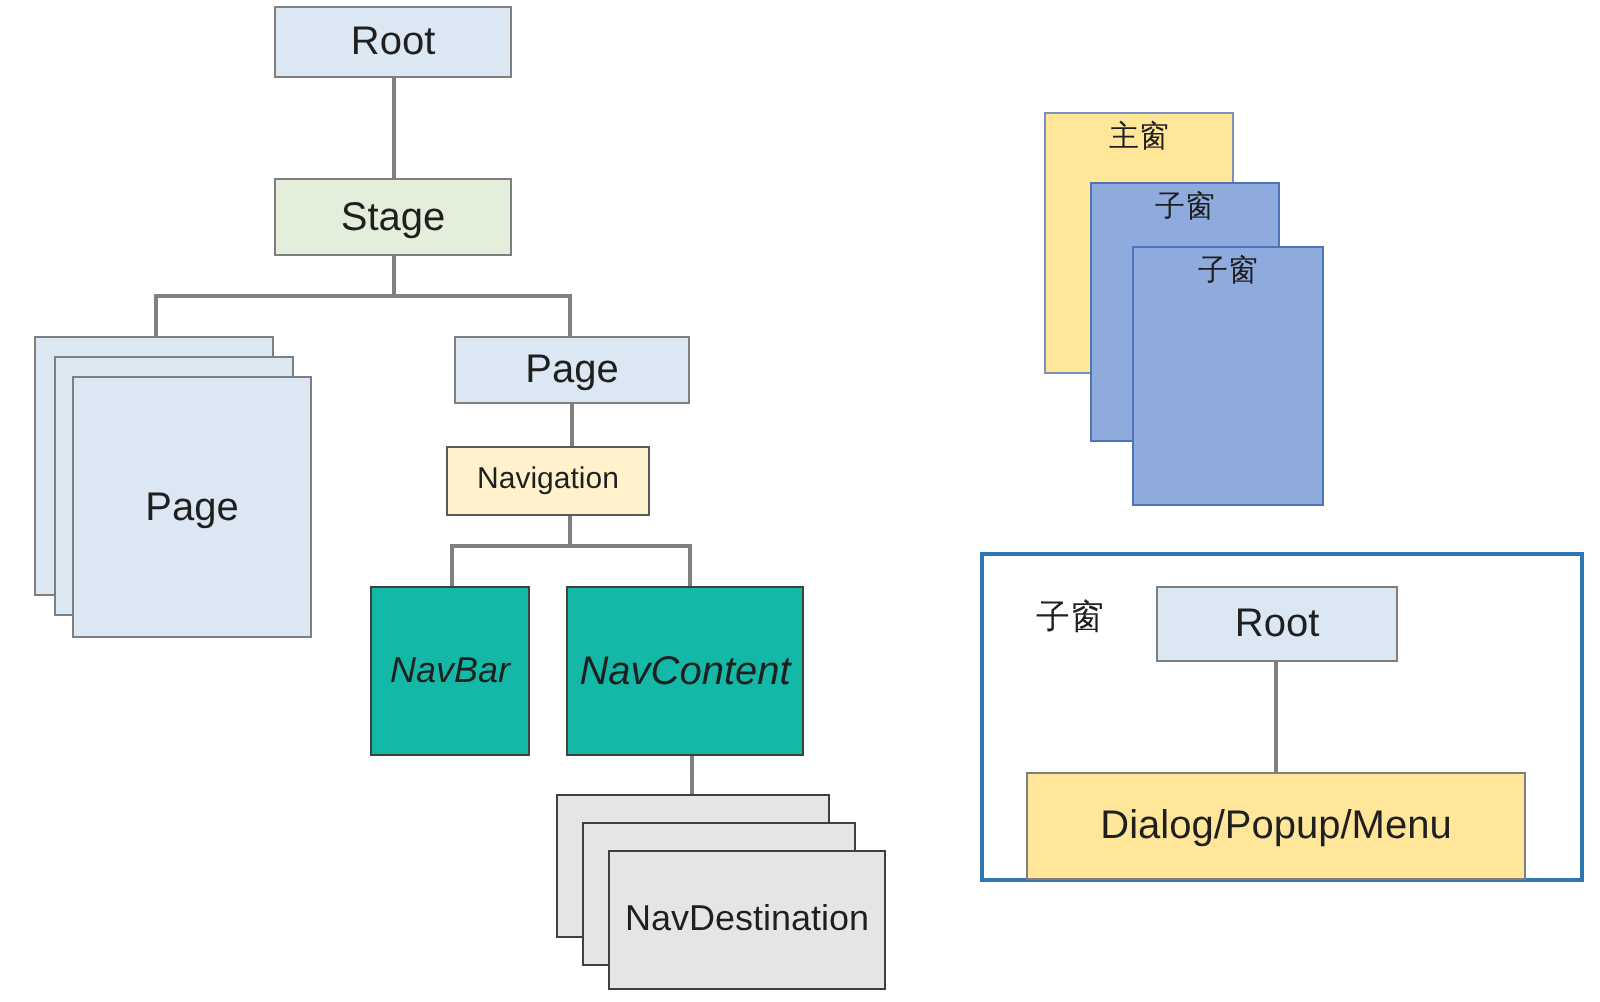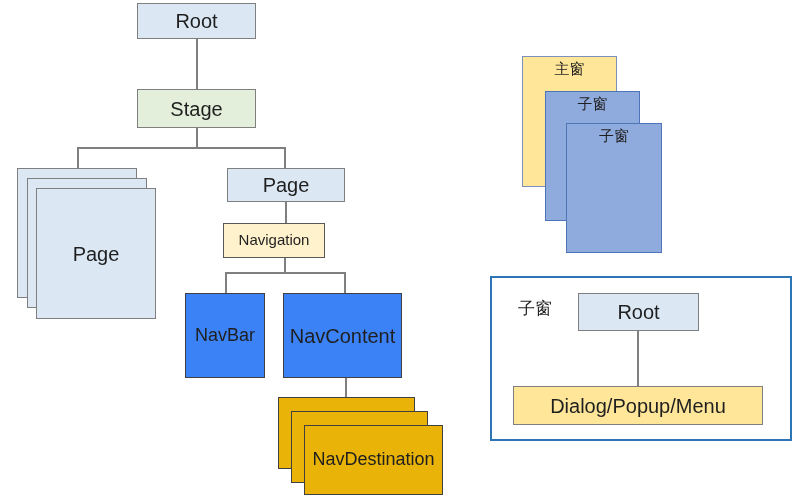--- a/index.html
+++ b/index.html
@@ -18,22 +18,22 @@
     align-items:center;
     justify-content:center;
     text-align:center;
     line-height:1.1;
     white-space:nowrap;
   }
   
   .blue-node{background:#dbe8f4;border:1.5px solid #7f7f7f;}
   .green-node{background:#e3efda;border:1.5px solid #7f7f7f;}
   .yellow-node{background:#fff2cc;border:1.5px solid #595959;}
-  .orange-node{background:#3b82f6;border:1.5px solid #404040;}
-  .leaf-node{background:#eab308;border:1.5px solid #404040;}
+  .orange-node{background:#14b8a6;border:1.5px solid #404040;font-style:italic;}
+  .leaf-node{background:#e5e5e5;border:1.5px solid #404040;}
   .win-yellow{background:#ffe699;border:1.5px solid #7d90bc;}
   .win-blue{background:#8faadc;border:1.5px solid #4e74b8;}
   .dialog-node{background:#ffe699;border:1.5px solid #7f7f7f;}
   
   .window{align-items:flex-start;padding-top:4px;}
   
   .vline,.hline{position:absolute;background:#7f7f7f;}
   .vline{width:1.5px;}
   .hline{height:1.5px;}
   
@@ -86,15 +86,15 @@
   <div class="node window win-blue fs15" style="left:566px;top:123px;width:96px;height:130px">子窗</div>
 
   <div class="panel" style="left:490px;top:276px;width:302px;height:165px"></div>
 
   <span class="caption" style="left:518px;top:297px">子窗</span>
 
   <div class="node blue-node fs20" style="left:578px;top:293px;width:121px;height:38px">Root</div>
 
   <div class="vline" style="left:637px;top:331px;height:55px"></div>
 
-  <div class="node dialog-node fs20" style="left:513px;top:386px;width:250px;height:39px">Dialog/Popup/Menu</div>
+  <div class="node dialog-node fs20" style="left:513px;top:386px;width:250px;height:54px">Dialog/Popup/Menu</div>
 
 </div>
 
 </body></html>

